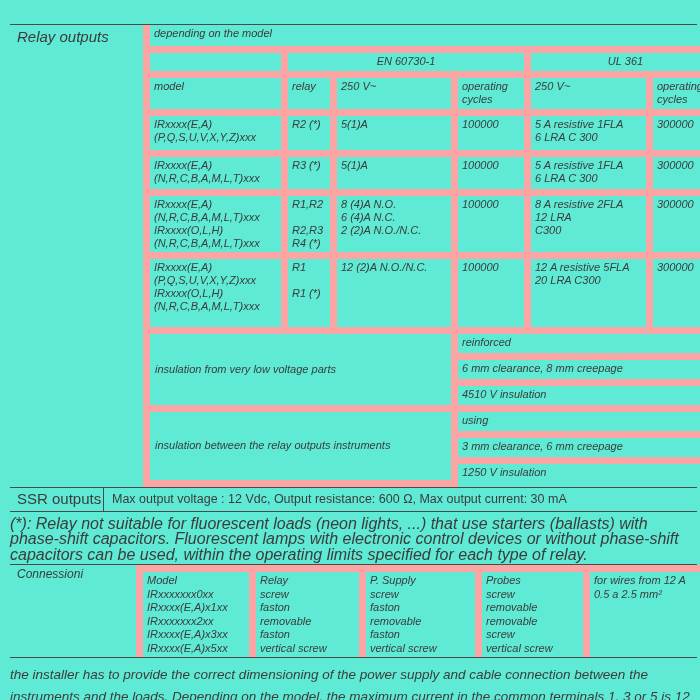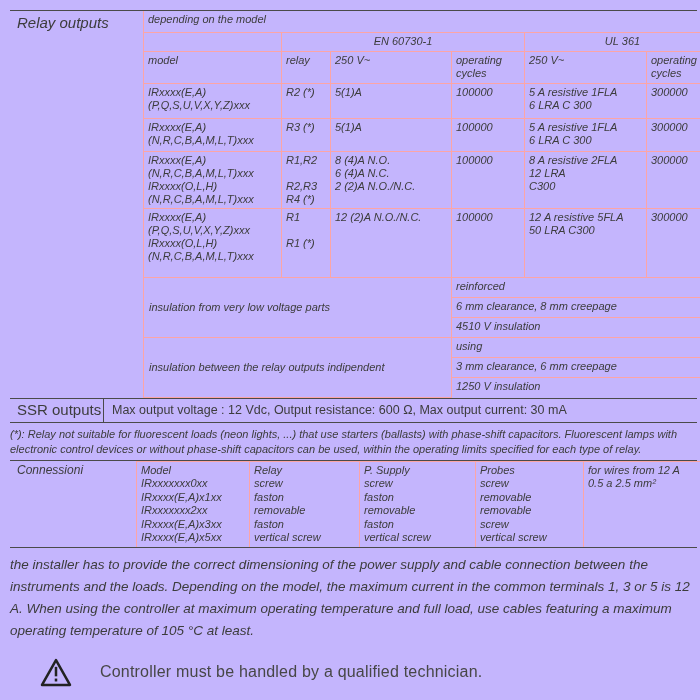--- a/index.html
+++ b/index.html
@@ -1,37 +1,37 @@
 <!DOCTYPE html>
 <html><head>
 <meta charset="utf-8">
 <style>
   html,body{margin:0;padding:0;background:#ffffff;}
   .page{
-    position:relative;width:700px;height:700px;background:#c4b5fd;
+    position:relative;width:700px;height:700px;background:#5eead4;
     font-family:"Liberation Sans",sans-serif;color:#3c3c3c;overflow:hidden;
-    box-sizing:border-box;padding:10px 3px 0 10px;
+    box-sizing:border-box;padding:24px 3px 0 10px;
   }
   .sect{display:flex;align-items:stretch;}
   .rule-t{border-top:1.6px solid #4a4a4a;}
   .rule-b{border-bottom:1.6px solid #4a4a4a;}
   .side-label{width:110px;flex:0 0 auto;font-size:15px;padding:3px 0 0 7px;box-sizing:border-box;}
   .italic{font-style:italic;}
   table{border-collapse:collapse;table-layout:fixed;font-size:11px;line-height:13px;margin-left:23px;}
-  td{border:1px solid #fca5a5;vertical-align:top;padding:2px 4px;overflow:hidden;}
+  td{border:7px solid #fca5a5;vertical-align:top;padding:2px 4px;overflow:hidden;}
   tr.first td{border-top:none;}
   tr.last td{border-bottom:none;}
   .relay-table{width:577px;font-style:italic;}
   .center{text-align:center;}
   .lines{white-space:pre-line;}
   .ins-label{vertical-align:middle;padding-left:5px;}
   .ssr-sect{height:23px;font-size:13px;}
   .ssr-label{width:94px;flex:0 0 auto;font-size:15px;padding:2px 0 0 7px;border-right:1px solid #4a4a4a;box-sizing:border-box;}
   .ssr-text{padding:4px 0 0 8px;font-size:12.5px;}
-  .footnote{margin:4px 0 2px 0;width:686px;font-style:italic;font-size:11px;line-height:15.5px;}
+  .footnote{margin:4px 0 2px 0;width:686px;font-style:italic;font-size:16px;line-height:15.5px;}
   .conn-label{width:103px;flex:0 0 auto;font-size:12px;padding:2px 0 0 7px;box-sizing:border-box;}
   .conn-table{width:584px;font-style:italic;}
   .conn-table td{font-size:11px;line-height:13.5px;}
   .conn-head td{font-weight:bold;font-size:11.5px;padding-top:3px;}
   .installer{margin:6px 0 0 0;width:680px;font-style:italic;font-size:13.5px;line-height:22px;}
   .warning{display:flex;align-items:center;margin:16px 0 0 30px;}
   .warning svg{flex:0 0 auto;}
   .warning-text{margin-left:28px;font-size:16px;color:#474747;letter-spacing:0.2px;}
   .h22 td{height:17px;} 
   .h19 td{height:14px;}
@@ -117,35 +117,35 @@
         <td class="lines">IRxxxx(E,A)
 (P,Q,S,U,V,X,Y,Z)xxx
 IRxxxx(O,L,H)
 (N,R,C,B,A,M,L,T)xxx</td>
         <td class="lines">R1
 
 R1 (*)</td>
         <td class="lines">12 (2)A N.O./N.C.</td>
         <td>100000</td>
         <td class="lines">12 A resistive 5FLA
-50 LRA C300</td>
+20 LRA C300</td>
         <td>300000</td>
       </tr>
       <tr class="h20">
         <td colspan="3" rowspan="3" class="ins-label">insulation from very low voltage parts</td>
         <td colspan="3">reinforced</td>
       </tr>
       <tr class="h20">
         <td colspan="3">6 mm clearance, 8 mm creepage</td>
       </tr>
       <tr class="h20">
         <td colspan="3">4510 V insulation</td>
       </tr>
       <tr class="h20">
-        <td colspan="3" rowspan="3" class="ins-label">insulation between the relay outputs indipendent</td>
+        <td colspan="3" rowspan="3" class="ins-label">insulation between the relay outputs instruments</td>
         <td colspan="3">using</td>
       </tr>
       <tr class="h20">
         <td colspan="3">3 mm clearance, 6 mm creepage</td>
       </tr>
       <tr class="h20 last">
         <td colspan="3">1250 V insulation</td>
       </tr>
     </tbody>
       </table>

